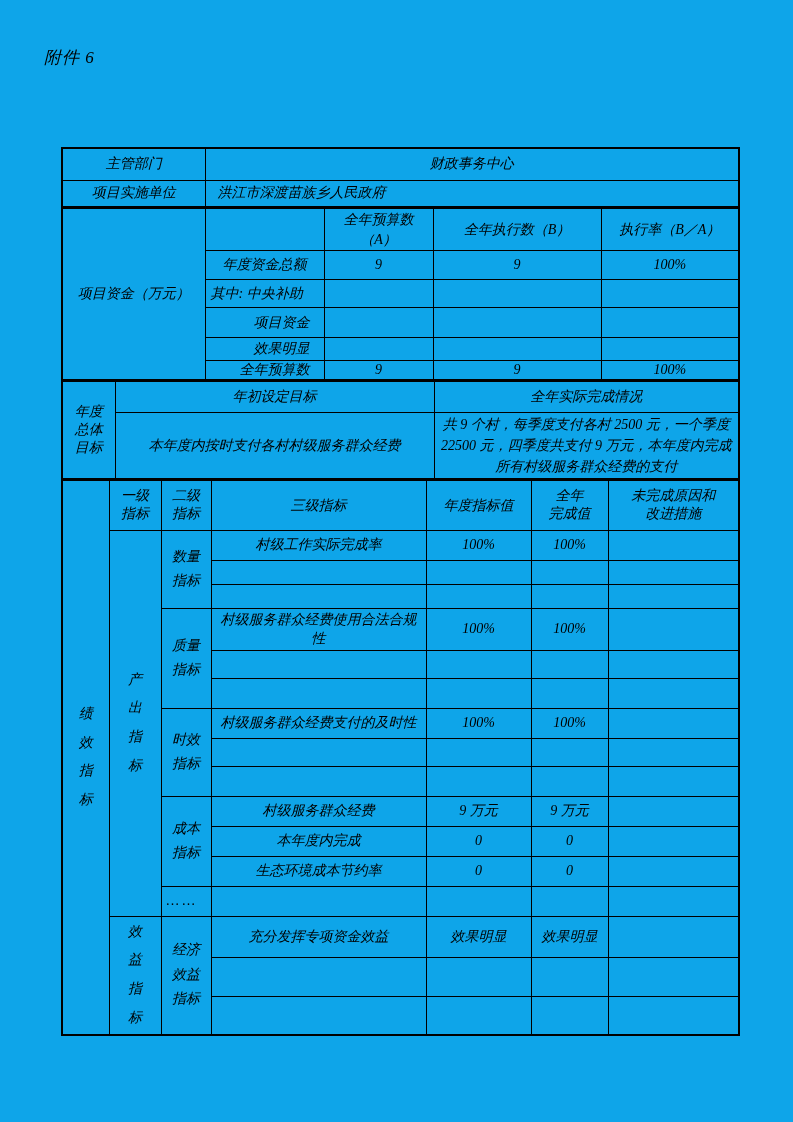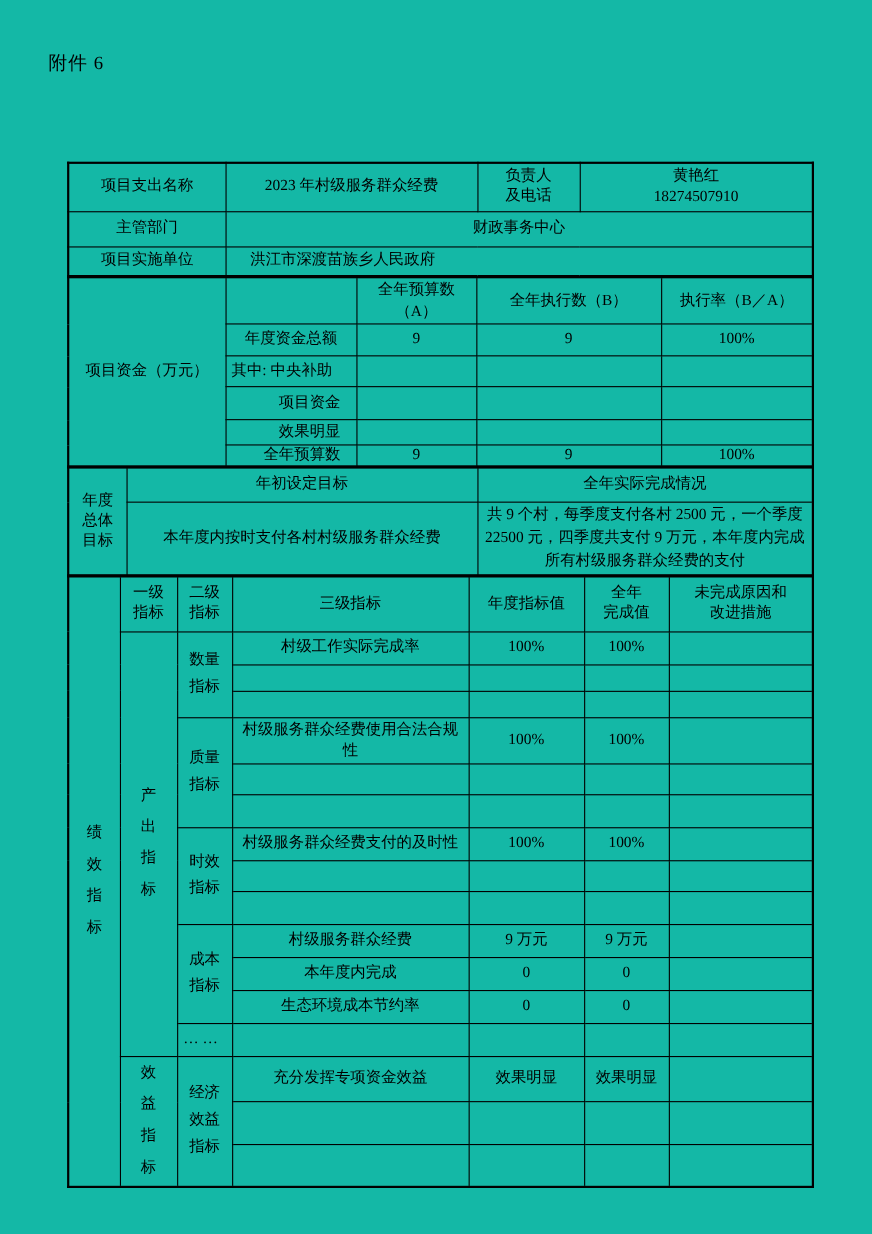--- a/index.html
+++ b/index.html
@@ -1,17 +1,17 @@
 <!DOCTYPE html>
 <html><head>
 <meta charset="utf-8">
 <style>
   * { margin:0; padding:0; box-sizing:border-box; }
   body { background:#e8e8e8; font-family:"Liberation Serif", serif; }
-  .page { position:relative; width:793px; height:1122px; background:#14b8a6; color:#000; margin:0 auto; overflow:hidden; }
+  .page { position:relative; width:793px; height:1122px; background:#0ea5e9; color:#000; margin:0 auto; overflow:hidden;font-style:italic; }
   .attachment { position:absolute; left:44px; top:46px; font-size:17px; letter-spacing:1px; }
   .title { position:absolute; top:88px; left:0; width:100%; text-align:center; font-size:25px; font-weight:700; font-family:"Liberation Sans", sans-serif; letter-spacing:1px; }
   .tables { position:absolute; left:61px; top:147px; width:678px; }
   table { border-collapse:collapse; table-layout:fixed; width:677px; border:2px solid #000; }
   table + table { margin-top:-1px; }
   td { border:1px solid #000; font-size:14px; line-height:1.4; text-align:center; vertical-align:middle; padding:1px 3px; overflow:hidden; }
   .pre { white-space:pre-line; }
   .al { text-align:left; padding-left:8px; }
   .ar { text-align:right; padding-right:14px; }
   .vlabel { line-height:2.05; }
@@ -29,37 +29,27 @@
   <div class="tables">
 
     <table>
       <colgroup>
           <col style="width:143px">
           <col style="width:229px">
           <col style="width:93px">
           <col style="width:212px">
         </colgroup>
       <tbody>
-          <tr style="height:44px">
-        <td>项目支出名称</td>
-        <td>2023 年村级服务群众经费</td>
-        <td class="pre small-gap">负责人
-及电话</td>
-        <td>
-          <div>黄艳红</div>
-          <div>18274507910</div>
-        </td>
-      </tr>
       <tr style="height:32px">
         <td>主管部门</td>
         <td colspan="3">财政事务中心</td>
       </tr>
       <tr style="height:27px">
         <td>项目实施单位</td>
-        <td colspan="3" class="al" style="padding-left:22px">洪江市深渡苗族乡人民政府</td>
+        <td colspan="3" class="al" style="padding-left:12px">洪江市深渡苗族乡人民政府</td>
       </tr>
     </tbody>
       </table>
 
     <table>
       <colgroup>
           <col style="width:143px">
           <col style="width:119px">
           <col style="width:109px">
           <col style="width:168px">

